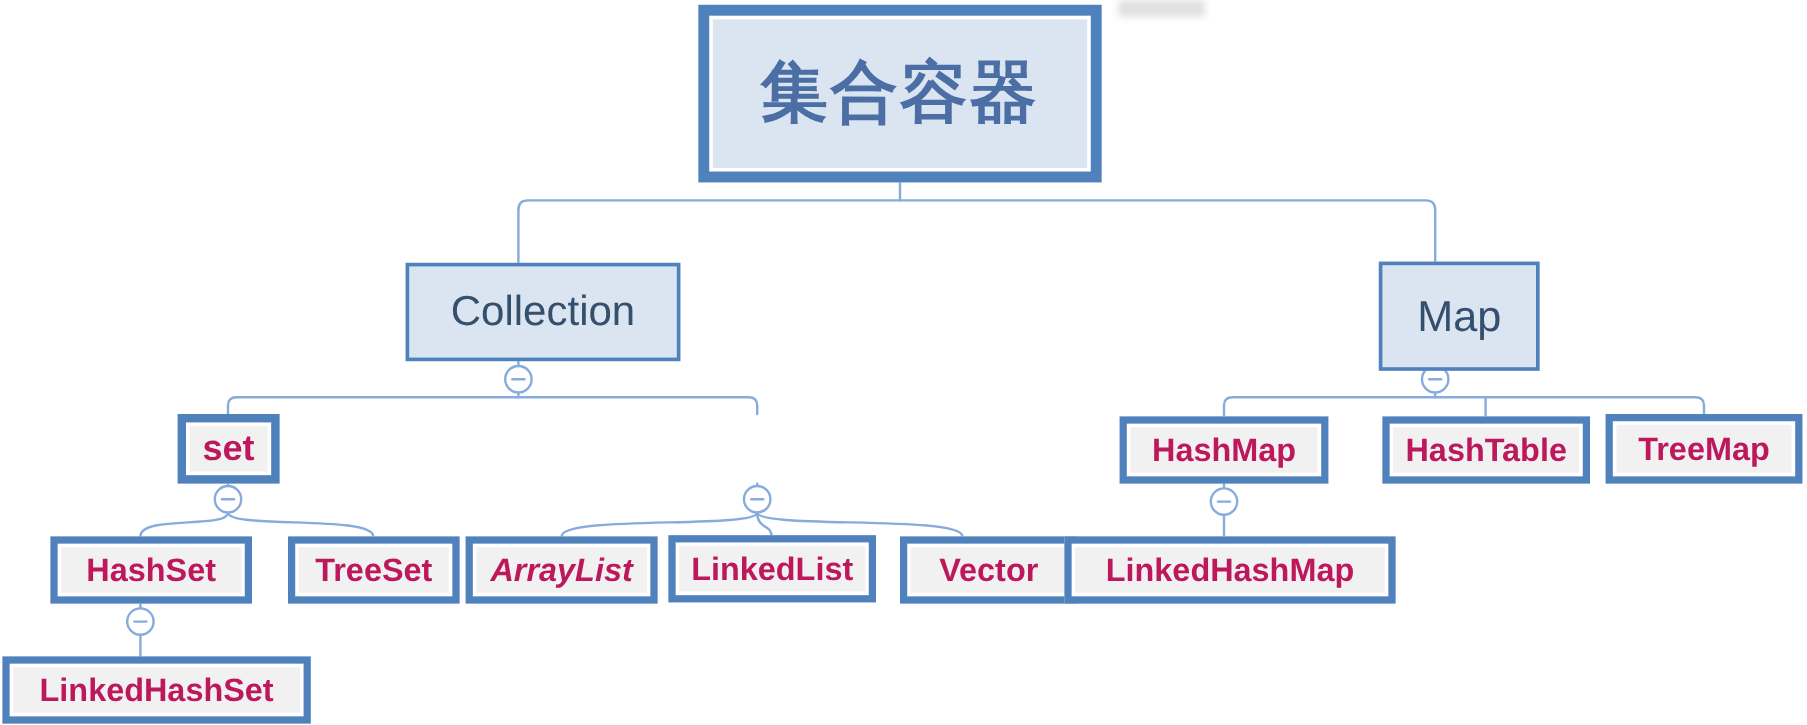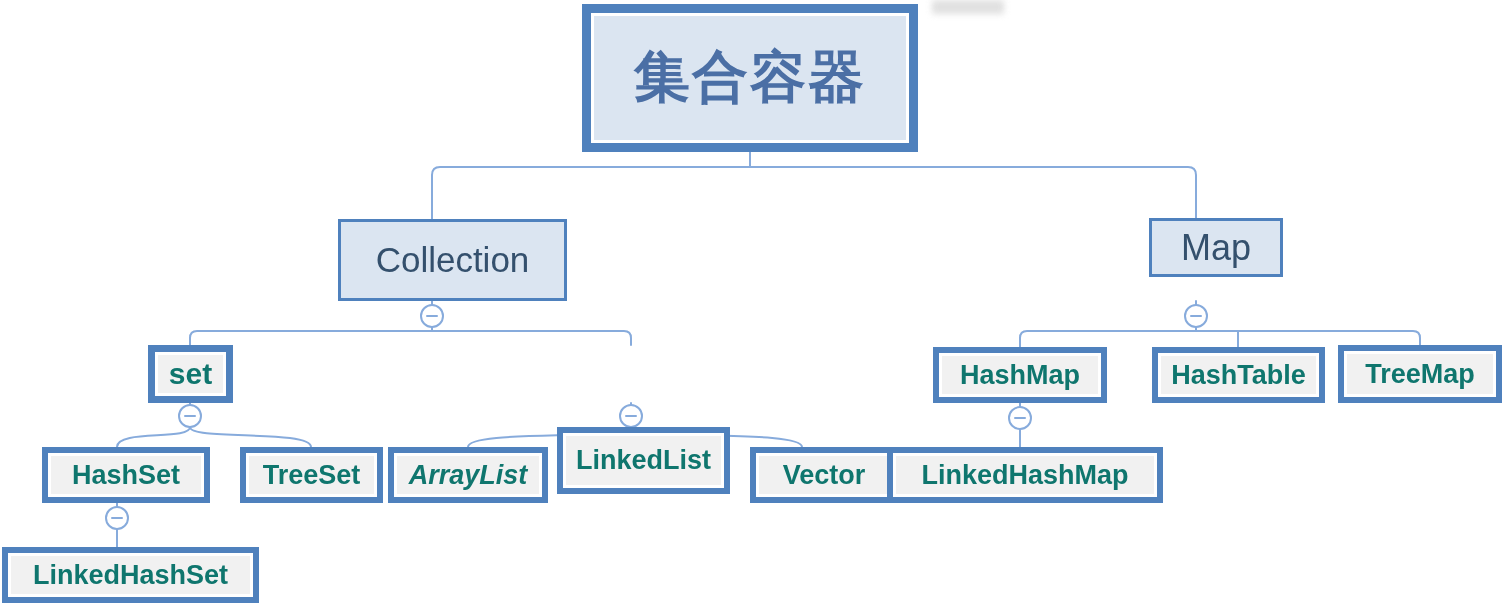--- a/index.html
+++ b/index.html
@@ -15,21 +15,21 @@
   .wire{stroke:#87abdc;stroke-width:2;fill:none;stroke-linecap:round;}
   .toggle circle{fill:#ffffff;stroke:#87abdc;stroke-width:2;}
   .toggle line{stroke:#87abdc;stroke-width:2;stroke-linecap:round;}
   .node{
     position:absolute;z-index:1;
     display:flex;align-items:center;justify-content:center;
     box-sizing:border-box;
     border:6px solid #4f81bd;
     background:#f1f1f1;
     box-shadow:inset 0 0 0 3px #ffffff;
-    color:#0f766e;
+    color:#be185d;
     font-weight:bold;
     font-size:27px;
     white-space:nowrap;
     cursor:default;
   }
   .node.root{
     left:582px;top:4px;width:336px;height:148px;
     border-width:9px;
     background:#dbe5f1;
     box-shadow:inset 0 0 0 3px #ffffff;
@@ -39,27 +39,27 @@
   .node.branch{
     border-width:3px;
     background:#dbe5f1;
     box-shadow:none;
     color:#34506d;
     font-weight:normal;
     margin-left:20px;
   }
   .node.mid{border-width:7px;font-size:30px;}
   .node.collection{left:318px;top:219px;width:229px;height:82px;font-size:35px;}
-  .node.map{left:1129px;top:218px;width:134px;height:59px;font-size:36px;}
+  .node.map{left:1129px;top:218px;width:134px;height:91px;font-size:36px;}
   .node.set{left:148px;top:345px;width:85px;height:58px;}
   .node.list{left:589px;top:345px;width:85px;height:58px;}
   .node.hashset{left:42px;top:447px;width:168px;height:56px;}
   .node.treeset{left:240px;top:447px;width:143px;height:56px;}
   .node.arraylist{left:388px;top:447px;width:160px;height:56px;font-style:italic;}
-  .node.linkedlist{left:557px;top:427px;width:173px;height:67px;}
+  .node.linkedlist{left:557px;top:446px;width:173px;height:56px;}
   .node.vector{left:750px;top:447px;width:148px;height:56px;}
   .node.linkedhashset{left:2px;top:547px;width:257px;height:56px;}
   .node.hashmap{left:933px;top:347px;width:174px;height:56px;}
   .node.hashtable{left:1152px;top:347px;width:173px;height:56px;}
   .node.treemap{left:1338px;top:345px;width:164px;height:58px;}
   .node.linkedhashmap{left:887px;top:447px;width:276px;height:56px;}
   .smudge{
     position:absolute;z-index:0;
     left:932px;top:0;width:72px;height:14px;
     background:#d6d6d6;opacity:.75;filter:blur(3px);

